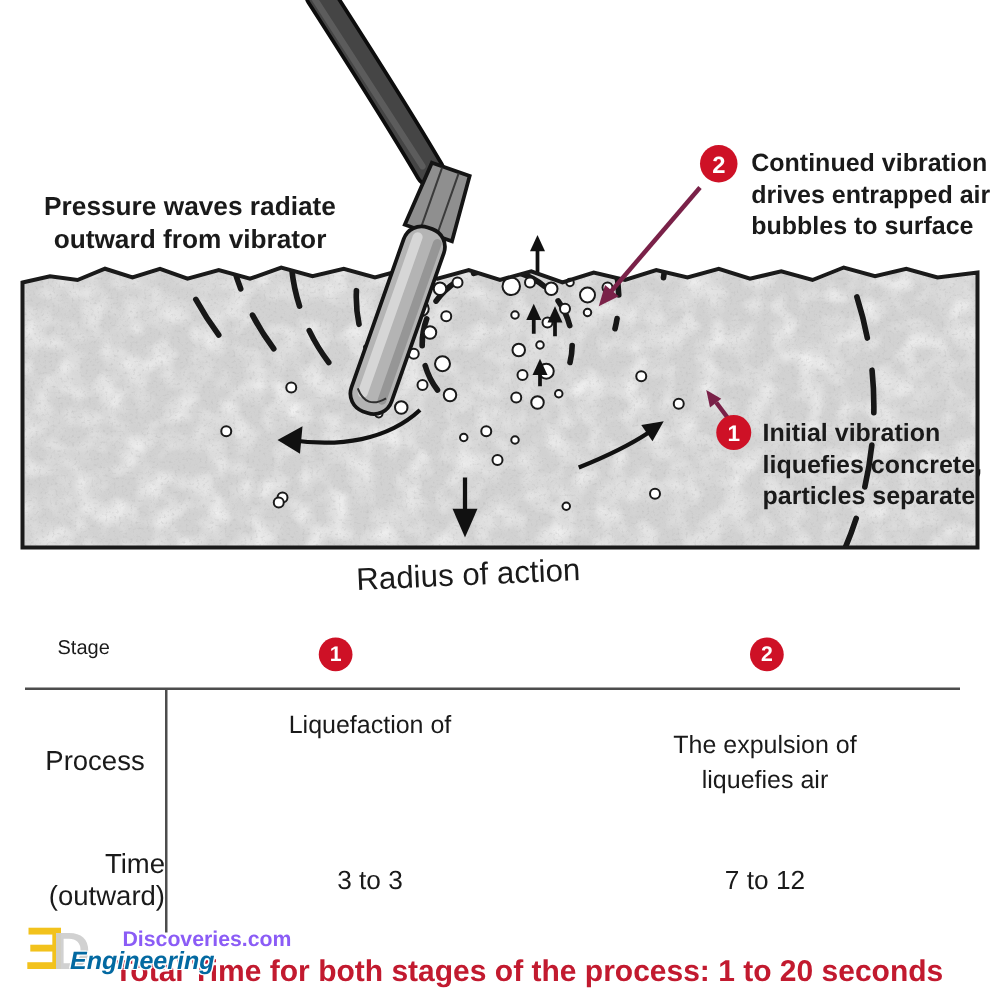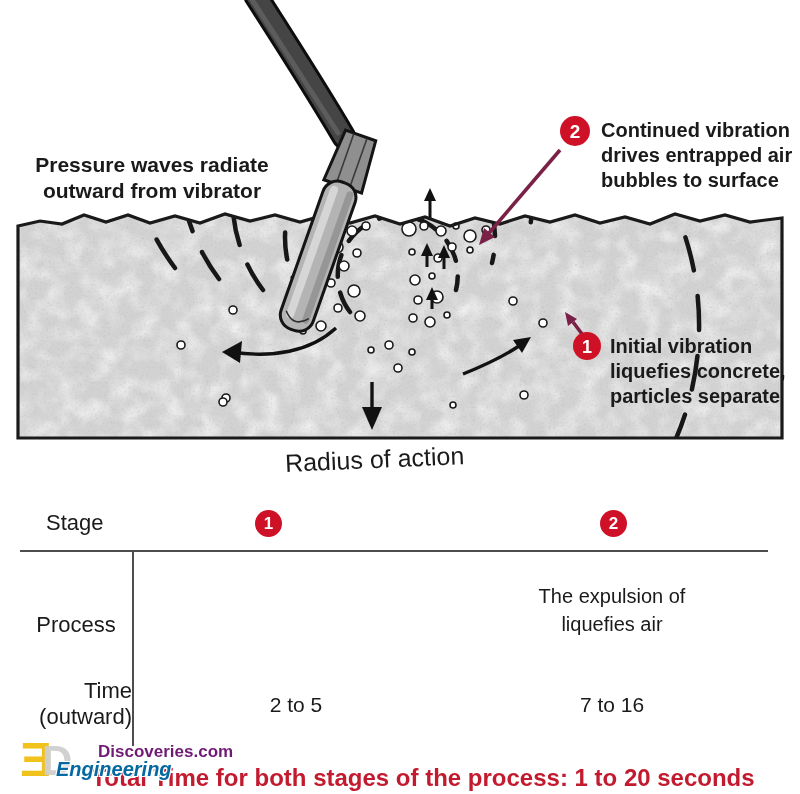--- a/index.html
+++ b/index.html
@@ -12,41 +12,41 @@
     position:relative;width:800px;height:794px;overflow:hidden;background:#fff;
     font-family:"Liberation Sans", sans-serif;color:var(--ink);
   }
   svg text{font-family:"Liberation Sans", sans-serif;}
   .abs{position:absolute;}
   .badge{
     display:inline-flex;align-items:center;justify-content:center;
     width:27px;height:27px;border-radius:50%;
     background:var(--badge-red);color:#fff;font-weight:bold;font-size:17px;
   }
-  .stage-label{left:46px;top:510px;font-size:22px;}
+  .stage-label{left:46px;top:510px;font-size:16px;}
   .badge1{left:255px;top:510px;}
   .badge2{left:600px;top:510px;}
   .hline{left:20px;top:550px;width:748px;height:2px;background:#4d4d4d;}
   .vline{left:132px;top:551px;width:2px;height:195px;background:#4d4d4d;}
-  .process-label{left:20px;top:596px;width:112px;text-align:center;font-size:22px;margin-top:16px;}
+  .process-label{left:20px;top:596px;width:112px;text-align:center;font-size:22px;}
   .cell{text-align:center;line-height:25px;font-size:20px;}
   .process1{left:140px;top:568px;width:312px;}
   .process2{left:462px;top:582px;width:300px;line-height:28px;}
   .time-label{left:20px;top:678px;width:112px;text-align:right;font-size:22px;line-height:26px;}
   .time1{left:140px;top:693px;width:312px;text-align:center;font-size:21px;}
   .time2{left:462px;top:693px;width:300px;text-align:center;font-size:21px;}
   .total-time{
     left:48px;right:2px;top:764px;text-align:center;
     font-size:24px;font-weight:bold;color:var(--total-red);white-space:nowrap;
   }
   .watermark{left:20px;top:736px;width:240px;height:58px;z-index:5;pointer-events:none;}
   .wm-logo-e{position:absolute;left:0;top:-2px;font-size:48px;font-weight:bold;color:#f2c21c;line-height:52px;}
   .wm-logo-d{position:absolute;left:22px;top:2px;font-size:42px;font-weight:bold;color:#cfcfcf;opacity:.95;line-height:46px;}
   .wm-top{
-    position:absolute;left:78px;top:6px;font-size:17px;font-weight:bold;color:#701a75;
+    position:absolute;left:78px;top:6px;font-size:17px;font-weight:bold;color:#8b5cf6;
     text-shadow:1px 1px 0 #fff,-1px -1px 0 #fff,1px -1px 0 #fff,-1px 1px 0 #fff;
   }
   .wm-bottom{
     position:absolute;left:36px;top:22px;font-size:20px;font-weight:bold;color:#0369a1;
     text-shadow:1px 1px 0 #fff,-1px -1px 0 #fff,1px -1px 0 #fff,-1px 1px 0 #fff;
     font-style:italic;
   }
 </style>
 </head>
 <body>
@@ -206,32 +206,33 @@
   
   <div>
     <div class="abs stage-label">Stage</div>
     <span class="abs badge badge1">1</span>
     <span class="abs badge badge2">2</span>
     <div class="abs hline"></div>
     <div class="abs vline"></div>
 
     <div class="abs process-label">Process</div>
     <div class="abs cell process1">
+      <div>Liquefaction of</div>
     </div>
     <div class="abs cell process2">
       <div>The expulsion of</div>
       <div>liquefies air</div>
     </div>
 
     <div class="abs time-label">
       <div>Time</div>
       <div>(outward)</div>
     </div>
-    <div class="abs time1">2 to 5</div>
-    <div class="abs time2">7 to 16</div>
+    <div class="abs time1">3 to 3</div>
+    <div class="abs time2">7 to 12</div>
   </div>
 
   
   <div class="abs total-time">Total Time for both stages of the process: 1 to 20 seconds</div>
 
   <div class="abs watermark">
     <span class="wm-logo-e">Ǝ</span>
     <span class="wm-logo-d">D</span>
     <span class="wm-top">Discoveries.com</span>
     <span class="wm-bottom">Engineering</span>

